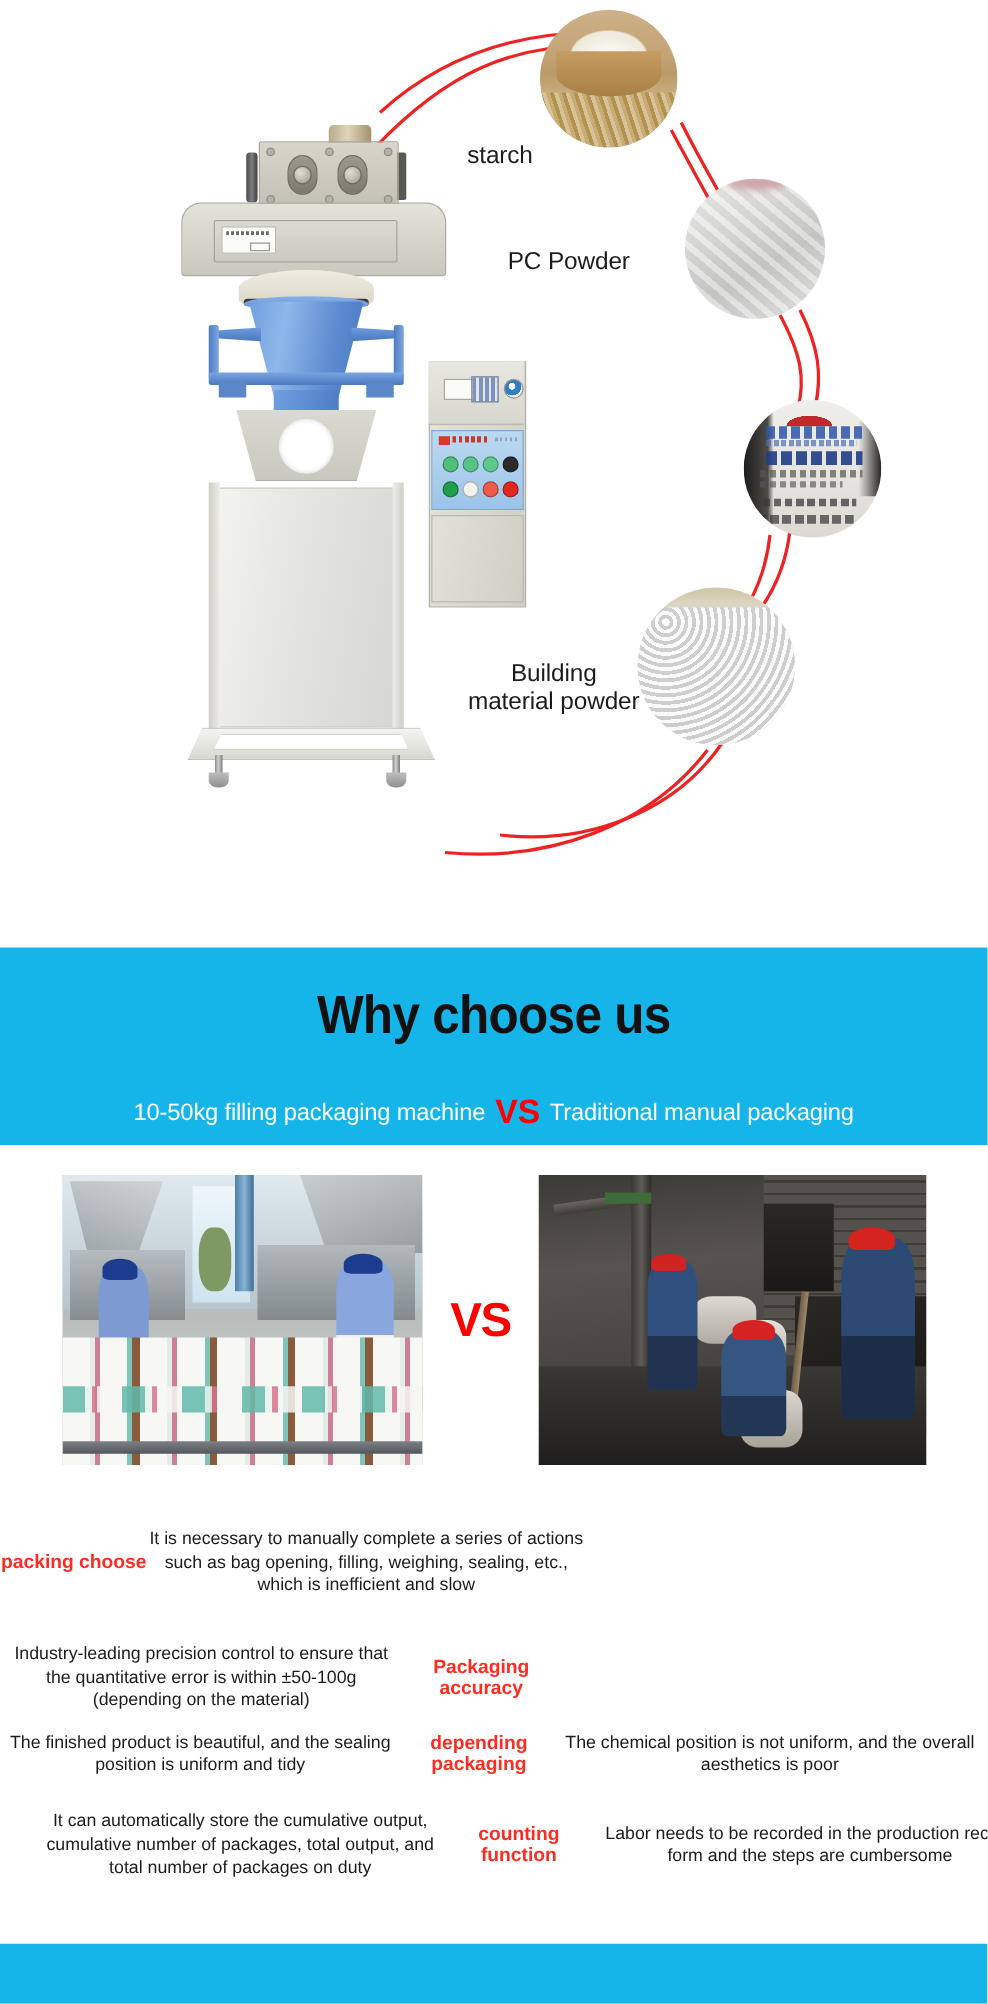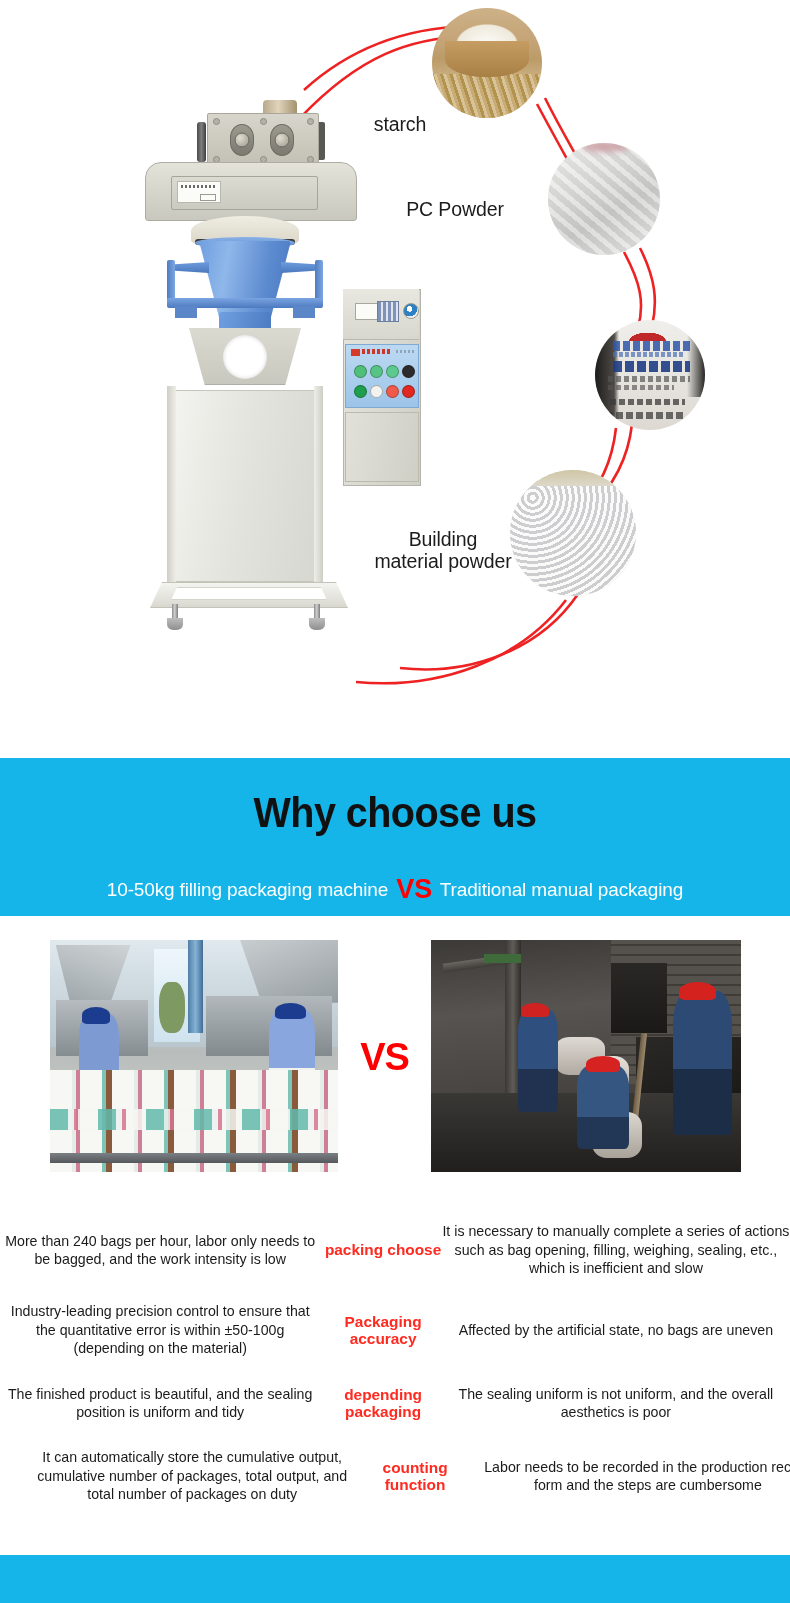--- a/index.html
+++ b/index.html
@@ -408,21 +408,21 @@
   }
   .ccell-right {
     width: 350px;
     text-align: center;
     font-size: 14.2px;
     line-height: 1.30;
     color: #1b1b1b;
   }
 
   #row0 { top: 6px;  height: 76px; }
-  #row1 { top: 86px; height: 76px; align-items: center; }
+  #row1 { top: 98px; height: 76px; align-items: center; }
   #row2 { top: 166px; height: 62px; align-items: center; }
   #row3 { top: 232px; height: 76px; margin-left: 32px; }
 
   
   #bottombar {
     position: absolute;
     left: 0; top: 1555px;
     width: 790px; height: 48px;
     background: #15b5ea;
   }
@@ -608,35 +608,33 @@
       <div class="pr-h3"></div>
     <div class="pr-sackC"></div>
     <div class="pr-w2"></div>
       <div class="pr-h2"></div>
   </div>
 </div>
 
 <div id="compare">
 
   <div class="crow" id="row0">
-    <div class="ccell-left">More than 240 bags per hour, labor only needs to be bagged, and the work intensity is low</div>
     <div class="ccell-mid">packing choose</div>
     <div class="ccell-right">It is necessary to manually complete a series of actions such as bag opening, filling, weighing, sealing, etc., which is inefficient and slow</div>
   </div>
 
   <div class="crow" id="row1">
     <div class="ccell-left">Industry-leading precision control to ensure that the quantitative error is within ±50-100g (depending on the material)</div>
     <div class="ccell-mid">Packaging accuracy</div>
-    <div class="ccell-right">Affected by the artificial state, no bags are uneven</div>
   </div>
 
   <div class="crow" id="row2">
     <div class="ccell-left">The finished product is beautiful, and the sealing position is uniform and tidy</div>
     <div class="ccell-mid">depending packaging</div>
-    <div class="ccell-right">The sealing uniform is not uniform, and the overall aesthetics is poor</div>
+    <div class="ccell-right">The chemical position is not uniform, and the overall aesthetics is poor</div>
   </div>
 
   <div class="crow" id="row3">
     <div class="ccell-left">It can automatically store the cumulative output, cumulative number of packages, total output, and total number of packages on duty</div>
     <div class="ccell-mid">counting function</div>
     <div class="ccell-right">Labor needs to be recorded in the production record form and the steps are cumbersome</div>
   </div>
 </div>
 
 <div id="bottombar"></div>

